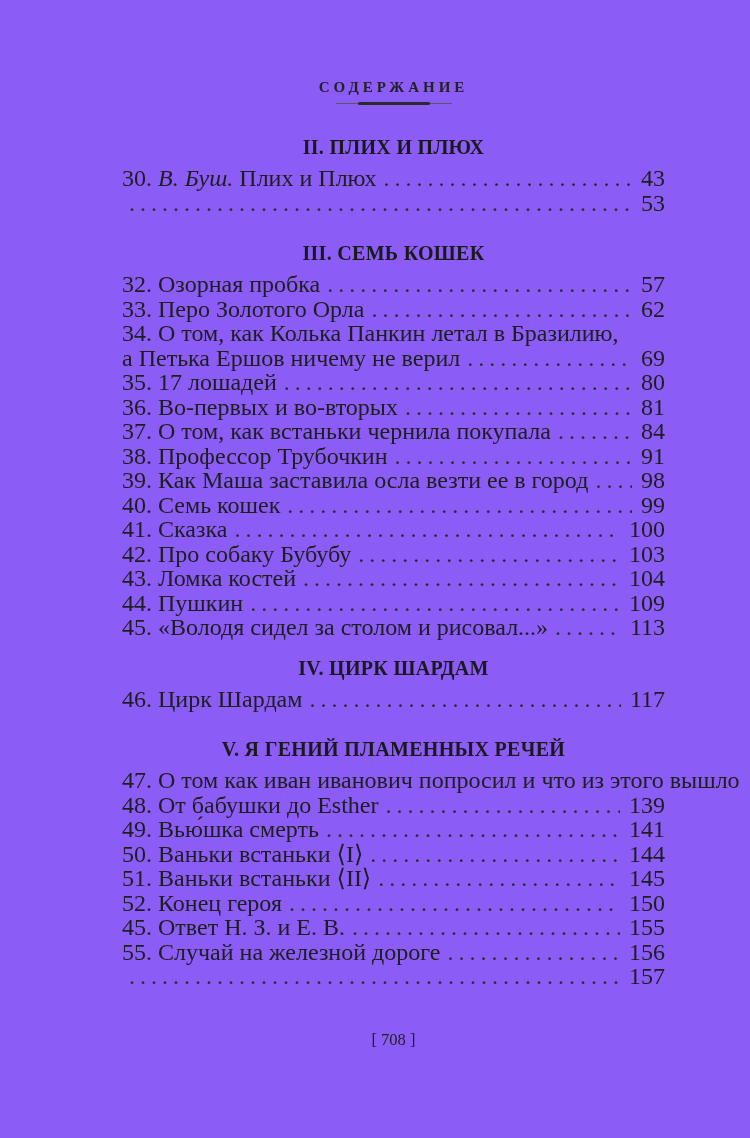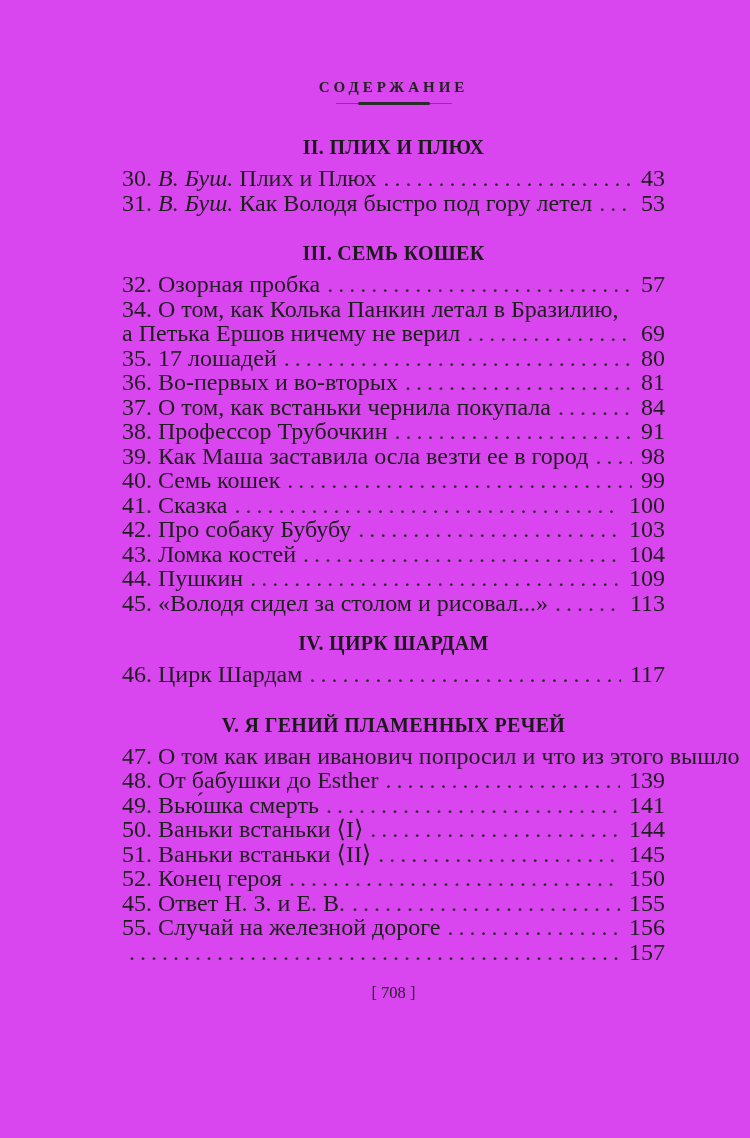--- a/index.html
+++ b/index.html
@@ -5,21 +5,21 @@
   html, body {
     margin: 0;
     padding: 0;
     background: #ffffff;
   }
   .page {
     position: relative;
     box-sizing: border-box;
     width: 750px;
     height: 1138px;
-    background: #d946ef;
+    background: #8b5cf6;
     color: #1e1e1e;
     font-family: "Liberation Serif", "DejaVu Serif", serif;
     padding: 77px 85px 0 122px;
     overflow: hidden;
   }
   
   header.page-head h1 {
     margin: 0;
     font-size: 15px;
     line-height: 20px;
@@ -84,21 +84,21 @@
     content: "........................................................................................................................";
     letter-spacing: 5px;
   }
   .entry-page {
     flex: 0 0 auto;
     margin-left: 9px;
     color: #1e1e1e;
   }
   
   footer.page-foot {
-    margin-top: 18px;
+    margin-top: 40px;
     text-align: center;
     font-size: 16.5px;
     line-height: 22px;
     color: #222222;
   }
 </style>
 </head>
 <body>
 
 <div class="page">
@@ -115,36 +115,40 @@
   <section class="toc-section">
     <h2 class="section-heading">II. ПЛИХ И ПЛЮХ</h2>
     <div class="section-rows">
   <div class="toc-row">
             <span class="entry-text"><span class="entry-number">30. </span><span class="entry-author">В. Буш. </span><span class="entry-title">Плих и Плюх</span></span>
             <span class="dot-leader"></span>
             <span class="entry-page">43</span>
           </div>
 
   <div class="toc-row">
-            <span class="entry-text"><span class="entry-number">31. </span><span class="entry-author">В. Буш. </span><span class="entry-title">Как Володя быстро под гору летел</span></span>
             <span class="dot-leader"></span>
             <span class="entry-page">53</span>
           </div>
 </div>
   </section>
 
   <section class="toc-section">
     <h2 class="section-heading">III. СЕМЬ КОШЕК</h2>
     <div class="section-rows">
   <div class="toc-row">
             <span class="entry-text"><span class="entry-number">32. </span><span class="entry-title">Озорная пробка</span></span>
             <span class="dot-leader"></span>
             <span class="entry-page">57</span>
           </div>
 
+  <div class="toc-row">
+            <span class="entry-text"><span class="entry-number">33. </span><span class="entry-title">Перо Золотого Орла</span></span>
+            <span class="dot-leader"></span>
+            <span class="entry-page">62</span>
+          </div>
 
   <div class="toc-row">
             <span class="entry-text"><span class="entry-number">34. </span><span class="entry-title">О том, как Колька Панкин летал в Бразилию,</span></span>
           </div>
 
   <div class="toc-row">
             <span class="entry-text"><span class="entry-title">а Петька Ершов ничему не верил</span></span>
             <span class="dot-leader"></span>
             <span class="entry-page">69</span>
           </div>

